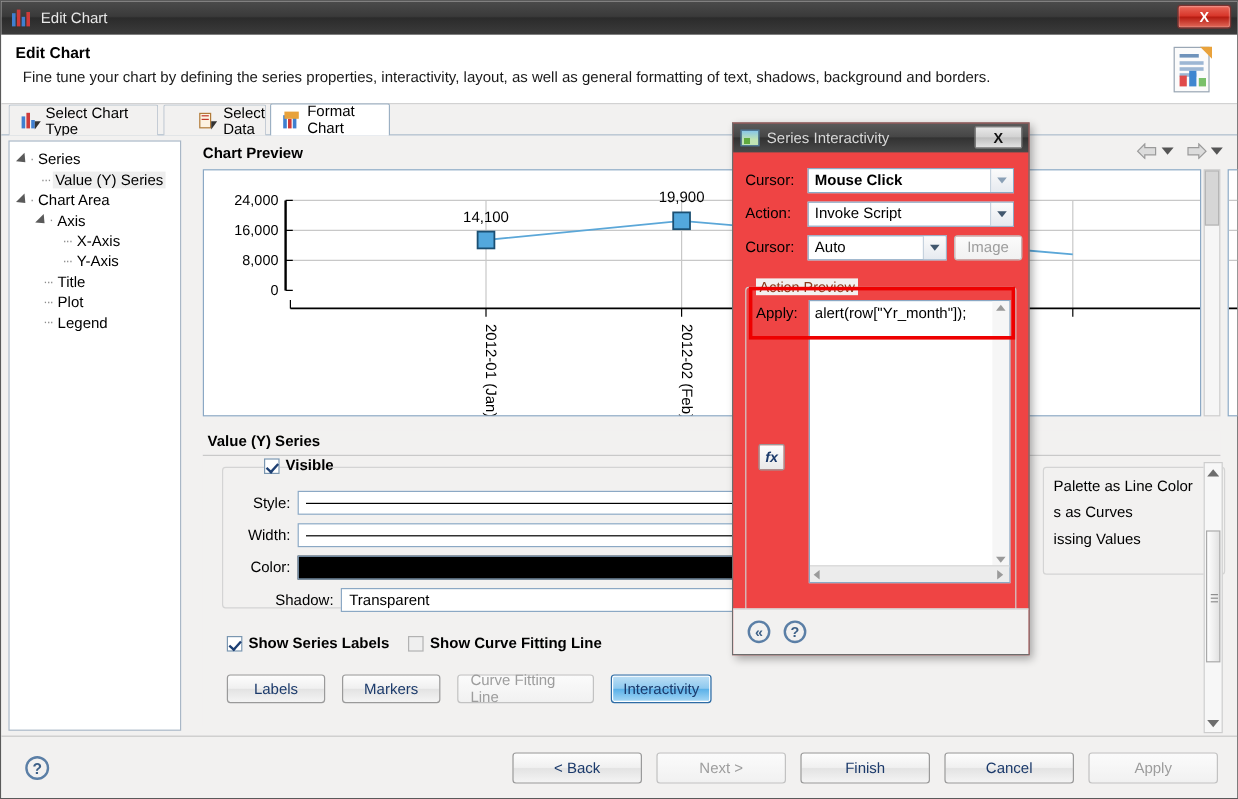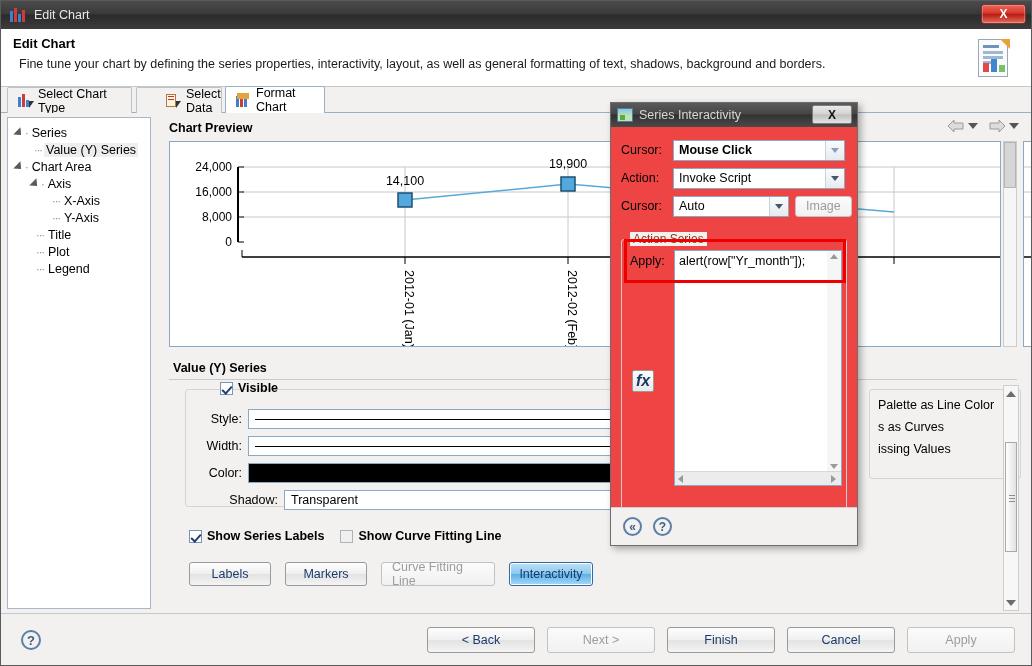--- a/index.html
+++ b/index.html
@@ -288,21 +288,21 @@
     border:1px solid #8ba8c4; background:#fff;
   }
   .script-text { padding:3px 4px; font-size:12.5px; white-space:pre; }
   .sa-vs { position:absolute; right:0; top:0; width:14px; height:222px; background:#f6f6f6;}
   .sa-hs { position:absolute; left:0; bottom:0; width:166px; height:14px; background:#ececec; border-top:1px solid #d7d7d7;}
   .fx-btn {
     position:absolute; left:10px; top:130px; width:22px; height:22px;
     border:1px solid #9a9a9a; border-radius:2px;
     background:linear-gradient(to bottom,#fdfdfd,#e9e9e9);
     display:flex;align-items:center;justify-content:center;
-    font-style:italic; font-weight:bold; font-size:16px; color:#1b3a6b; cursor:pointer;
+    font-style:italic; font-weight:bold; font-size:12px; color:#1b3a6b; cursor:pointer;
   }
   .redbox {
     position:absolute; left:13px; top:112px; width:222px; height:44px;
     border:3px solid #ee0000; z-index:60; pointer-events:none;
   }
   .dlg-foot {
     position:absolute; left:0; bottom:0; width:246px; height:38px;
     border-top:1px solid #cfcfcf; background:#f2f1f0;
   }
   .rnd-ic {
@@ -613,21 +613,21 @@
         <span class="combo" style="width:116px;">
           <span>Auto</span>
           <span class="arrowbox">
               <span class="dcaret"></span>
             </span>
         </span>
         <span class="btn dis" style="margin-left:6px;height:21px;min-width:46px;">Image</span>
       </div>
 
       <div class="fieldset">
-        <span class="fs-legend">Action Series</span>
+        <span class="fs-legend">Action Preview</span>
         <span class="script-label">Apply:</span>
         <div class="script-area">
           <div class="script-text">alert(row["Yr_month"]);</div>
           <div class="sa-vs">
             <div style="position:absolute;left:3px;top:3px;width:0;height:0;border-left:4px solid transparent;border-right:4px solid transparent;border-bottom:5px solid #9a9a9a;"></div>
             <div style="position:absolute;left:3px;bottom:4px;width:0;height:0;border-left:4px solid transparent;border-right:4px solid transparent;border-top:5px solid #9a9a9a;"></div>
           </div>
           <div class="sa-hs">
             <div style="position:absolute;left:3px;top:3px;width:0;height:0;border-top:4px solid transparent;border-bottom:4px solid transparent;border-right:5px solid #9a9a9a;"></div>
             <div style="position:absolute;right:5px;top:3px;width:0;height:0;border-top:4px solid transparent;border-bottom:4px solid transparent;border-left:5px solid #9a9a9a;"></div>

